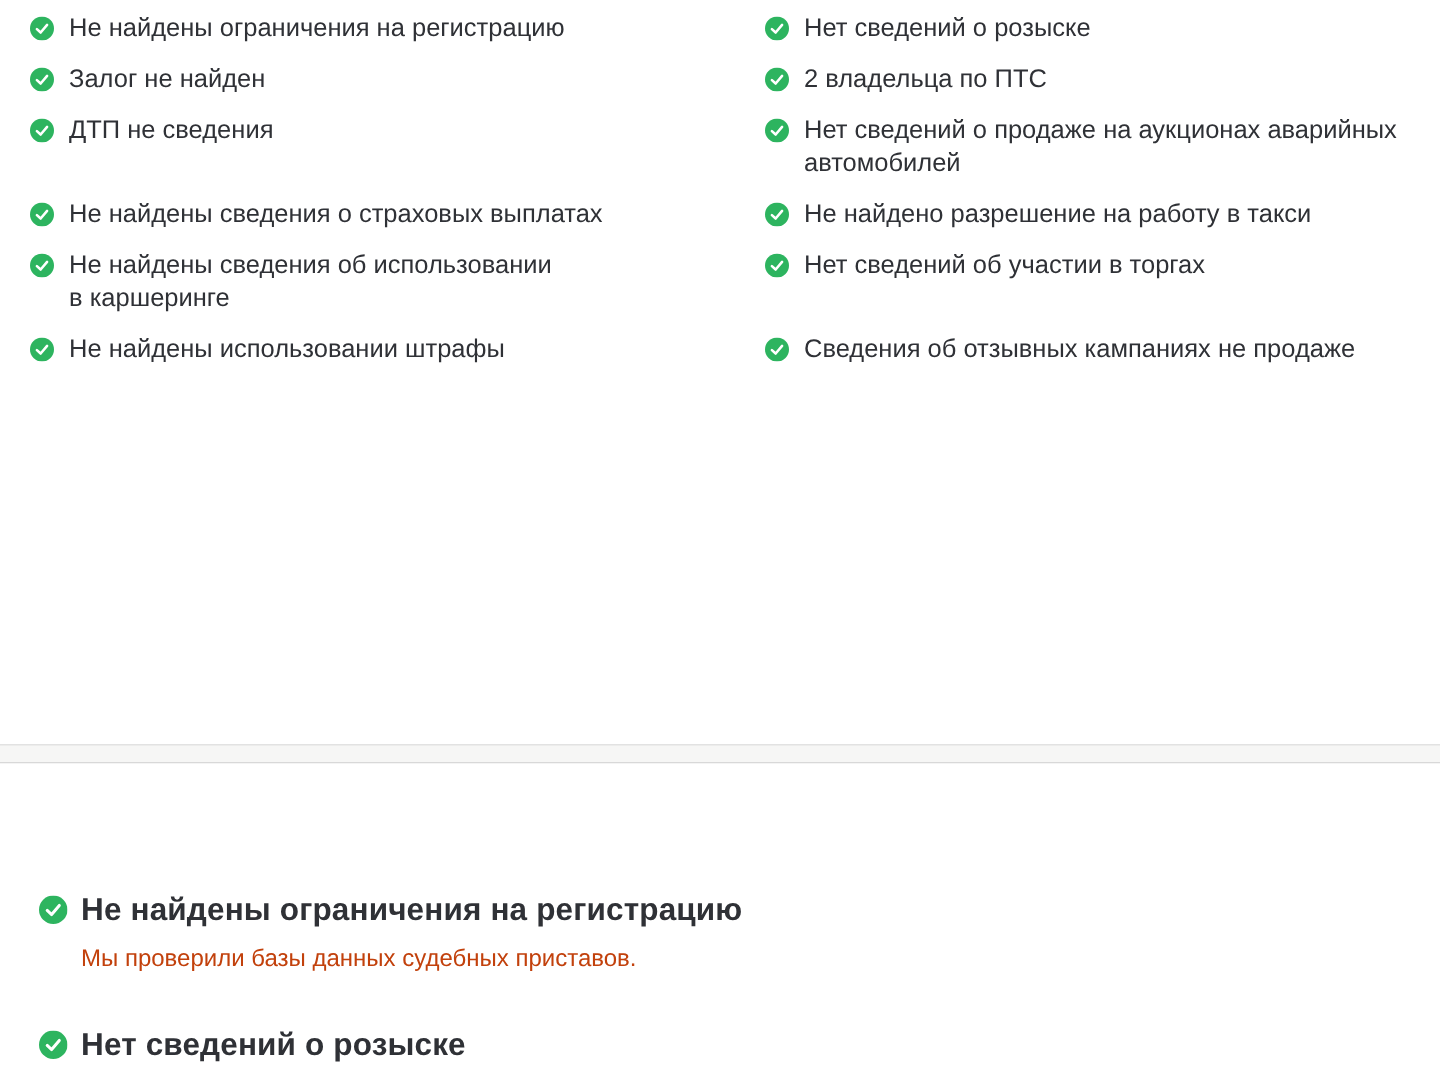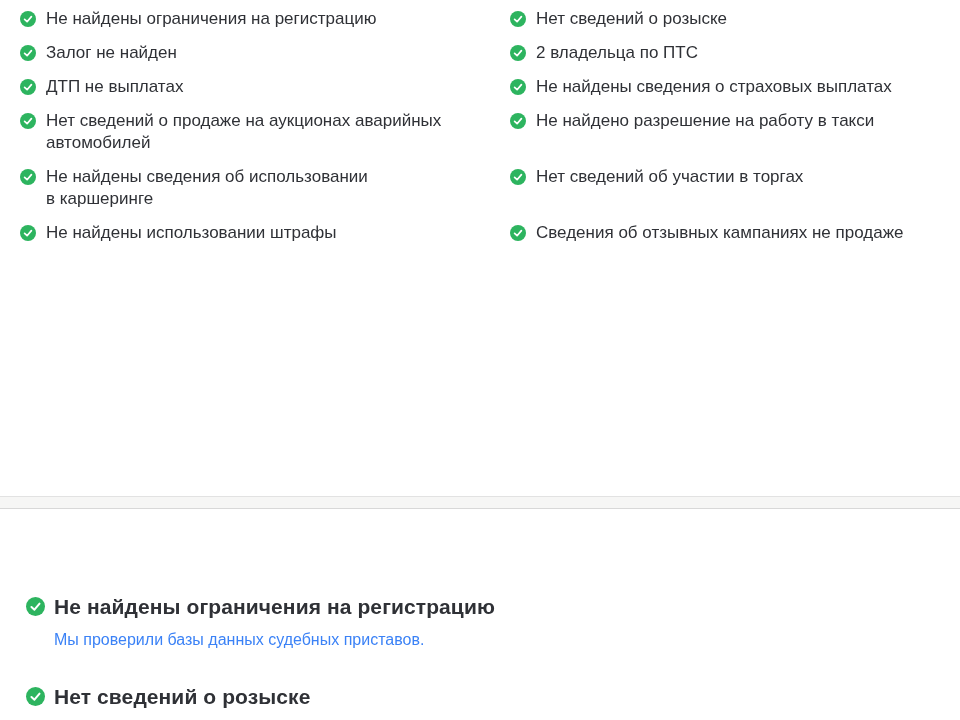--- a/index.html
+++ b/index.html
@@ -56,21 +56,21 @@
     font-size: 21px;
     font-weight: 700;
     line-height: 26px;
     color: #2f3136;
     letter-spacing: 0.1px;
   }
   .detail-desc {
     margin: 9px 0 0 28px;
     font-size: 16px;
     line-height: 22px;
-    color: #3b82f6;
+    color: #c2410c;
   }
   .detail-desc:empty { display: none; }
 </style>
 </head>
 <body>
 
 <div class="page">
 
   <section class="card-summary">
     <div class="summary-grid">
@@ -103,37 +103,37 @@
               <polyline points="4.6,8.4 7.1,10.7 11.4,5.6" fill="none" stroke="#ffffff" stroke-width="1.7" stroke-linecap="round" stroke-linejoin="round"></polyline>
             </svg></span>
         <span>2 владельца по ПТС</span>
       </div>
 
       <div class="check-item">
         <span class="icon-wrap"><svg viewBox="0 0 16 16">
               <circle cx="8" cy="8" r="8" fill="#2db45f"></circle>
               <polyline points="4.6,8.4 7.1,10.7 11.4,5.6" fill="none" stroke="#ffffff" stroke-width="1.7" stroke-linecap="round" stroke-linejoin="round"></polyline>
             </svg></span>
-        <span>ДТП не выплатах</span>
-      </div>
-      <div class="check-item">
-        <span class="icon-wrap"><svg viewBox="0 0 16 16">
-              <circle cx="8" cy="8" r="8" fill="#2db45f"></circle>
-              <polyline points="4.6,8.4 7.1,10.7 11.4,5.6" fill="none" stroke="#ffffff" stroke-width="1.7" stroke-linecap="round" stroke-linejoin="round"></polyline>
-            </svg></span>
-        <span>Не найдены сведения о страховых выплатах</span>
-      </div>
-
+        <span>ДТП не сведения</span>
+      </div>
       <div class="check-item">
         <span class="icon-wrap"><svg viewBox="0 0 16 16">
               <circle cx="8" cy="8" r="8" fill="#2db45f"></circle>
               <polyline points="4.6,8.4 7.1,10.7 11.4,5.6" fill="none" stroke="#ffffff" stroke-width="1.7" stroke-linecap="round" stroke-linejoin="round"></polyline>
             </svg></span>
         <span>Нет сведений о продаже на аукционах аварийных
 автомобилей</span>
+      </div>
+
+      <div class="check-item">
+        <span class="icon-wrap"><svg viewBox="0 0 16 16">
+              <circle cx="8" cy="8" r="8" fill="#2db45f"></circle>
+              <polyline points="4.6,8.4 7.1,10.7 11.4,5.6" fill="none" stroke="#ffffff" stroke-width="1.7" stroke-linecap="round" stroke-linejoin="round"></polyline>
+            </svg></span>
+        <span>Не найдены сведения о страховых выплатах</span>
       </div>
       <div class="check-item">
         <span class="icon-wrap"><svg viewBox="0 0 16 16">
               <circle cx="8" cy="8" r="8" fill="#2db45f"></circle>
               <polyline points="4.6,8.4 7.1,10.7 11.4,5.6" fill="none" stroke="#ffffff" stroke-width="1.7" stroke-linecap="round" stroke-linejoin="round"></polyline>
             </svg></span>
         <span>Не найдено разрешение на работу в такси</span>
       </div>
 
       <div class="check-item">

